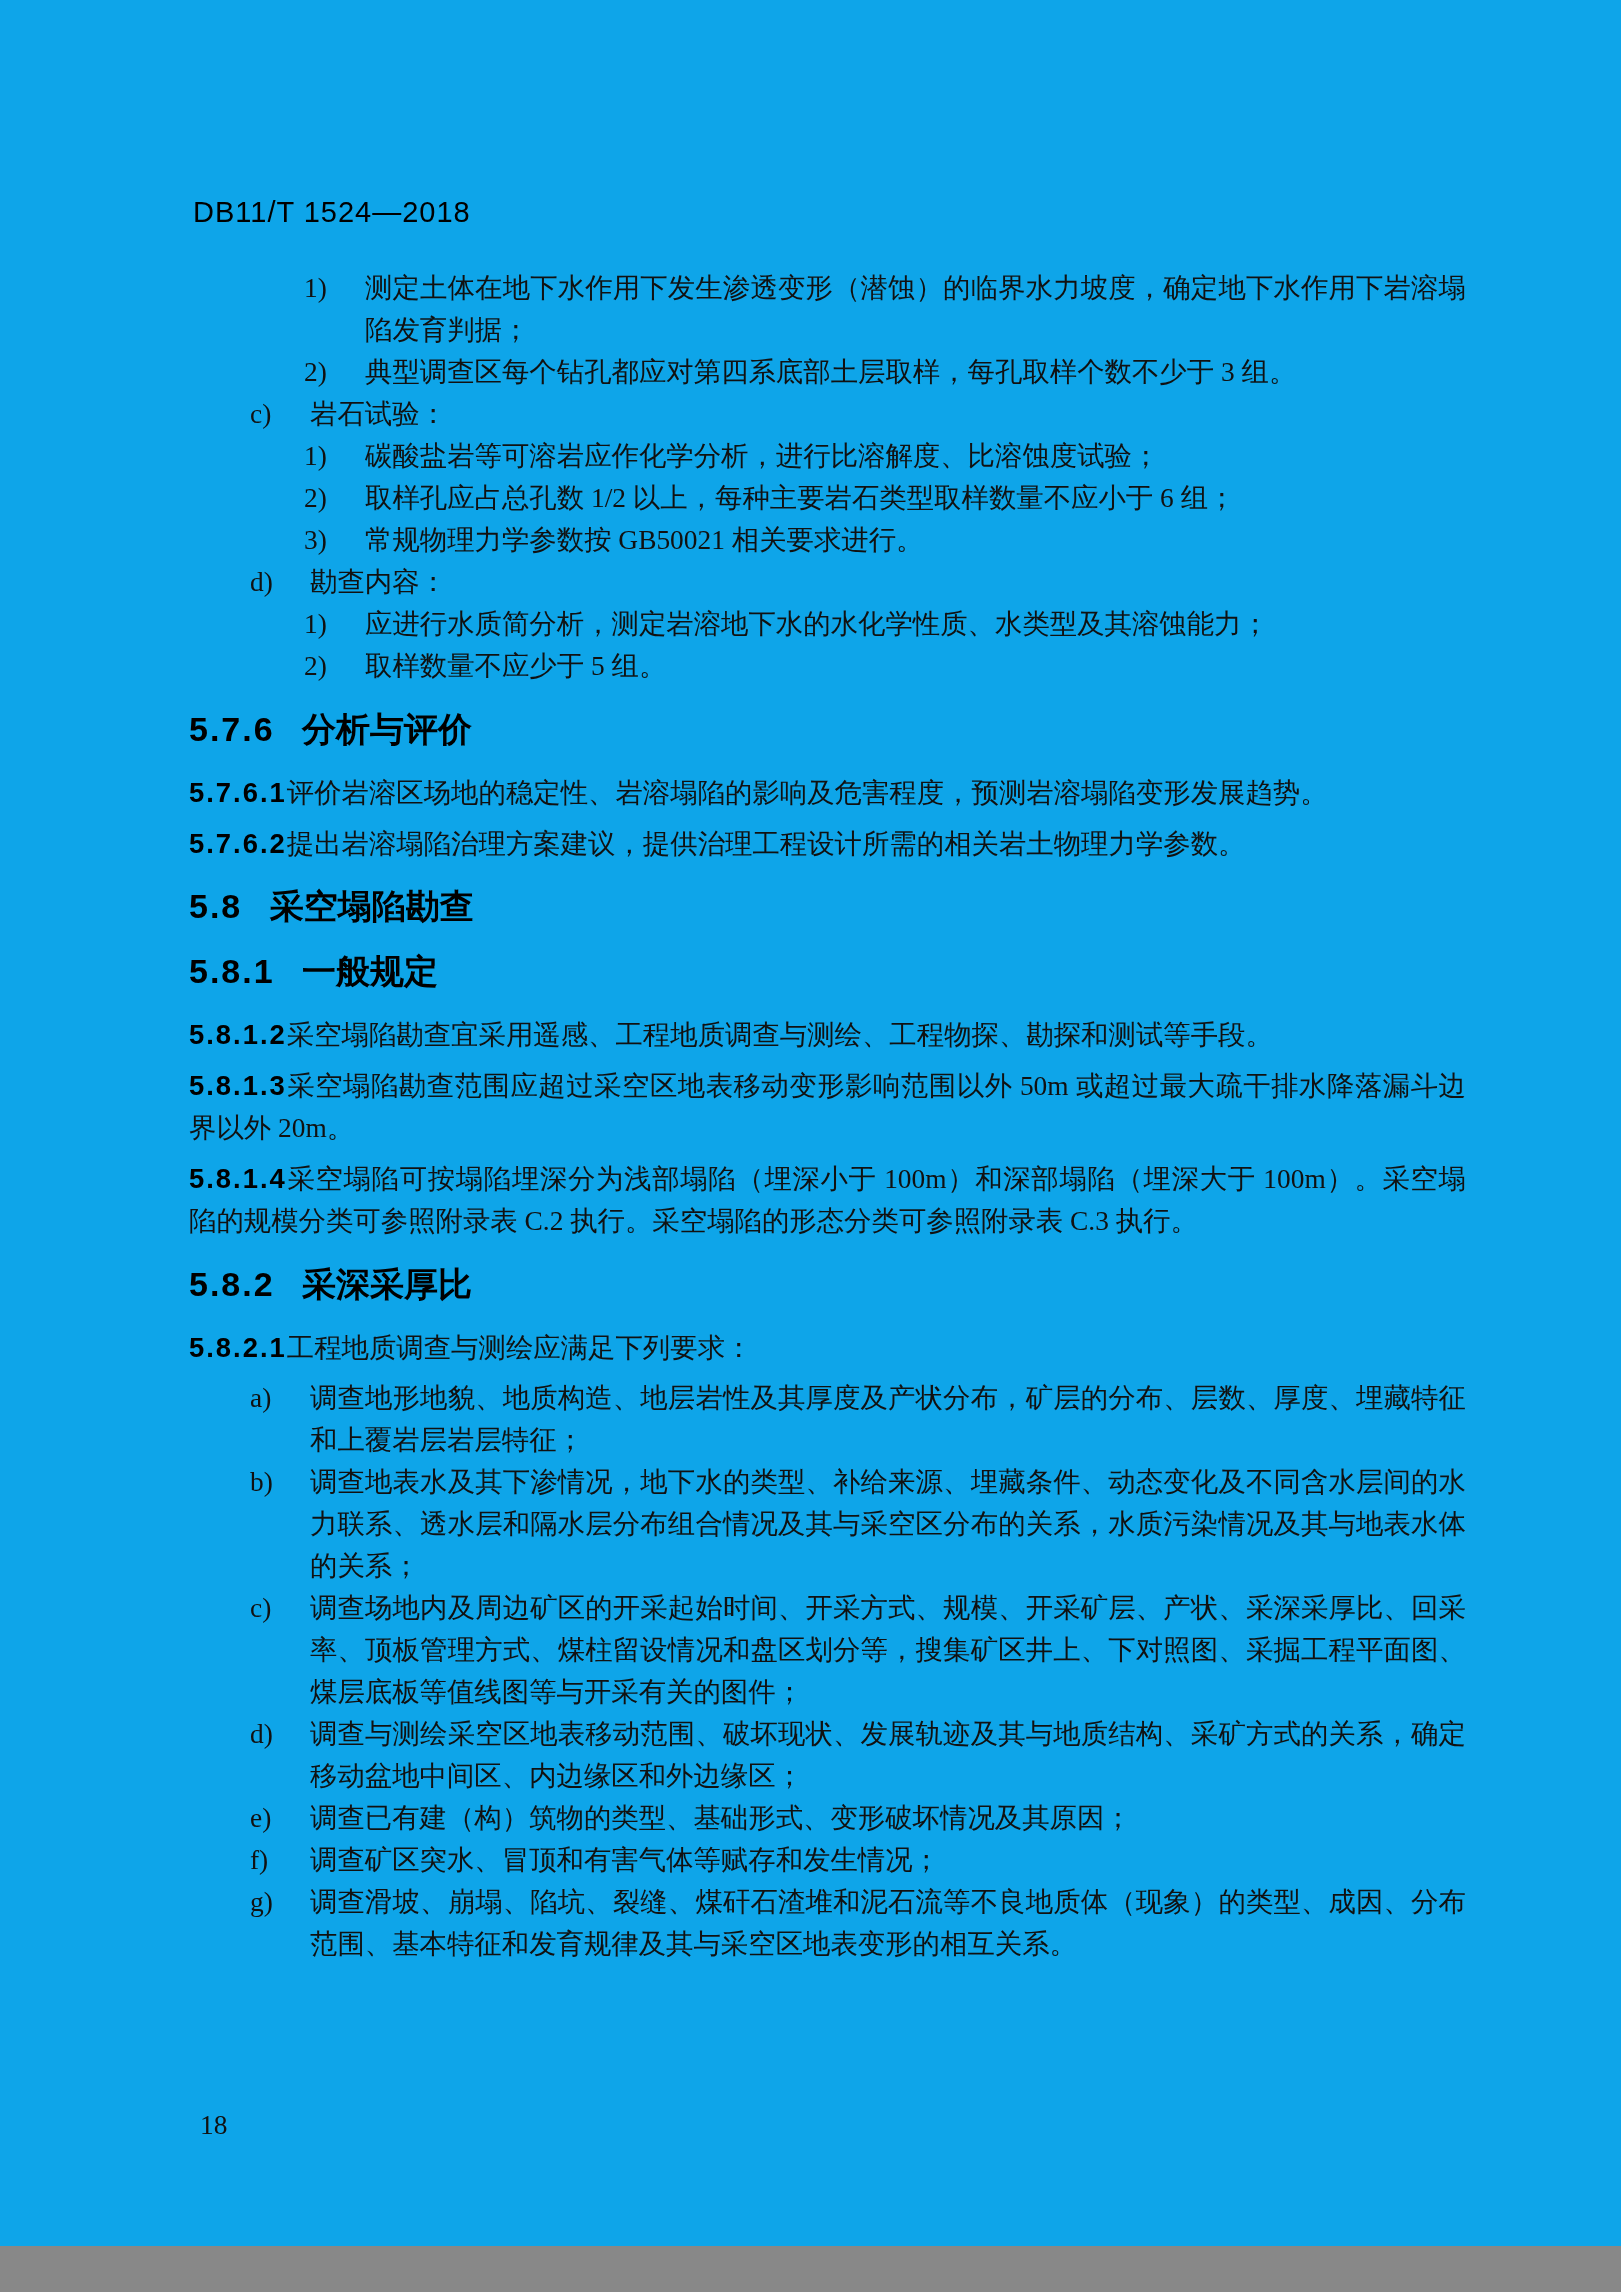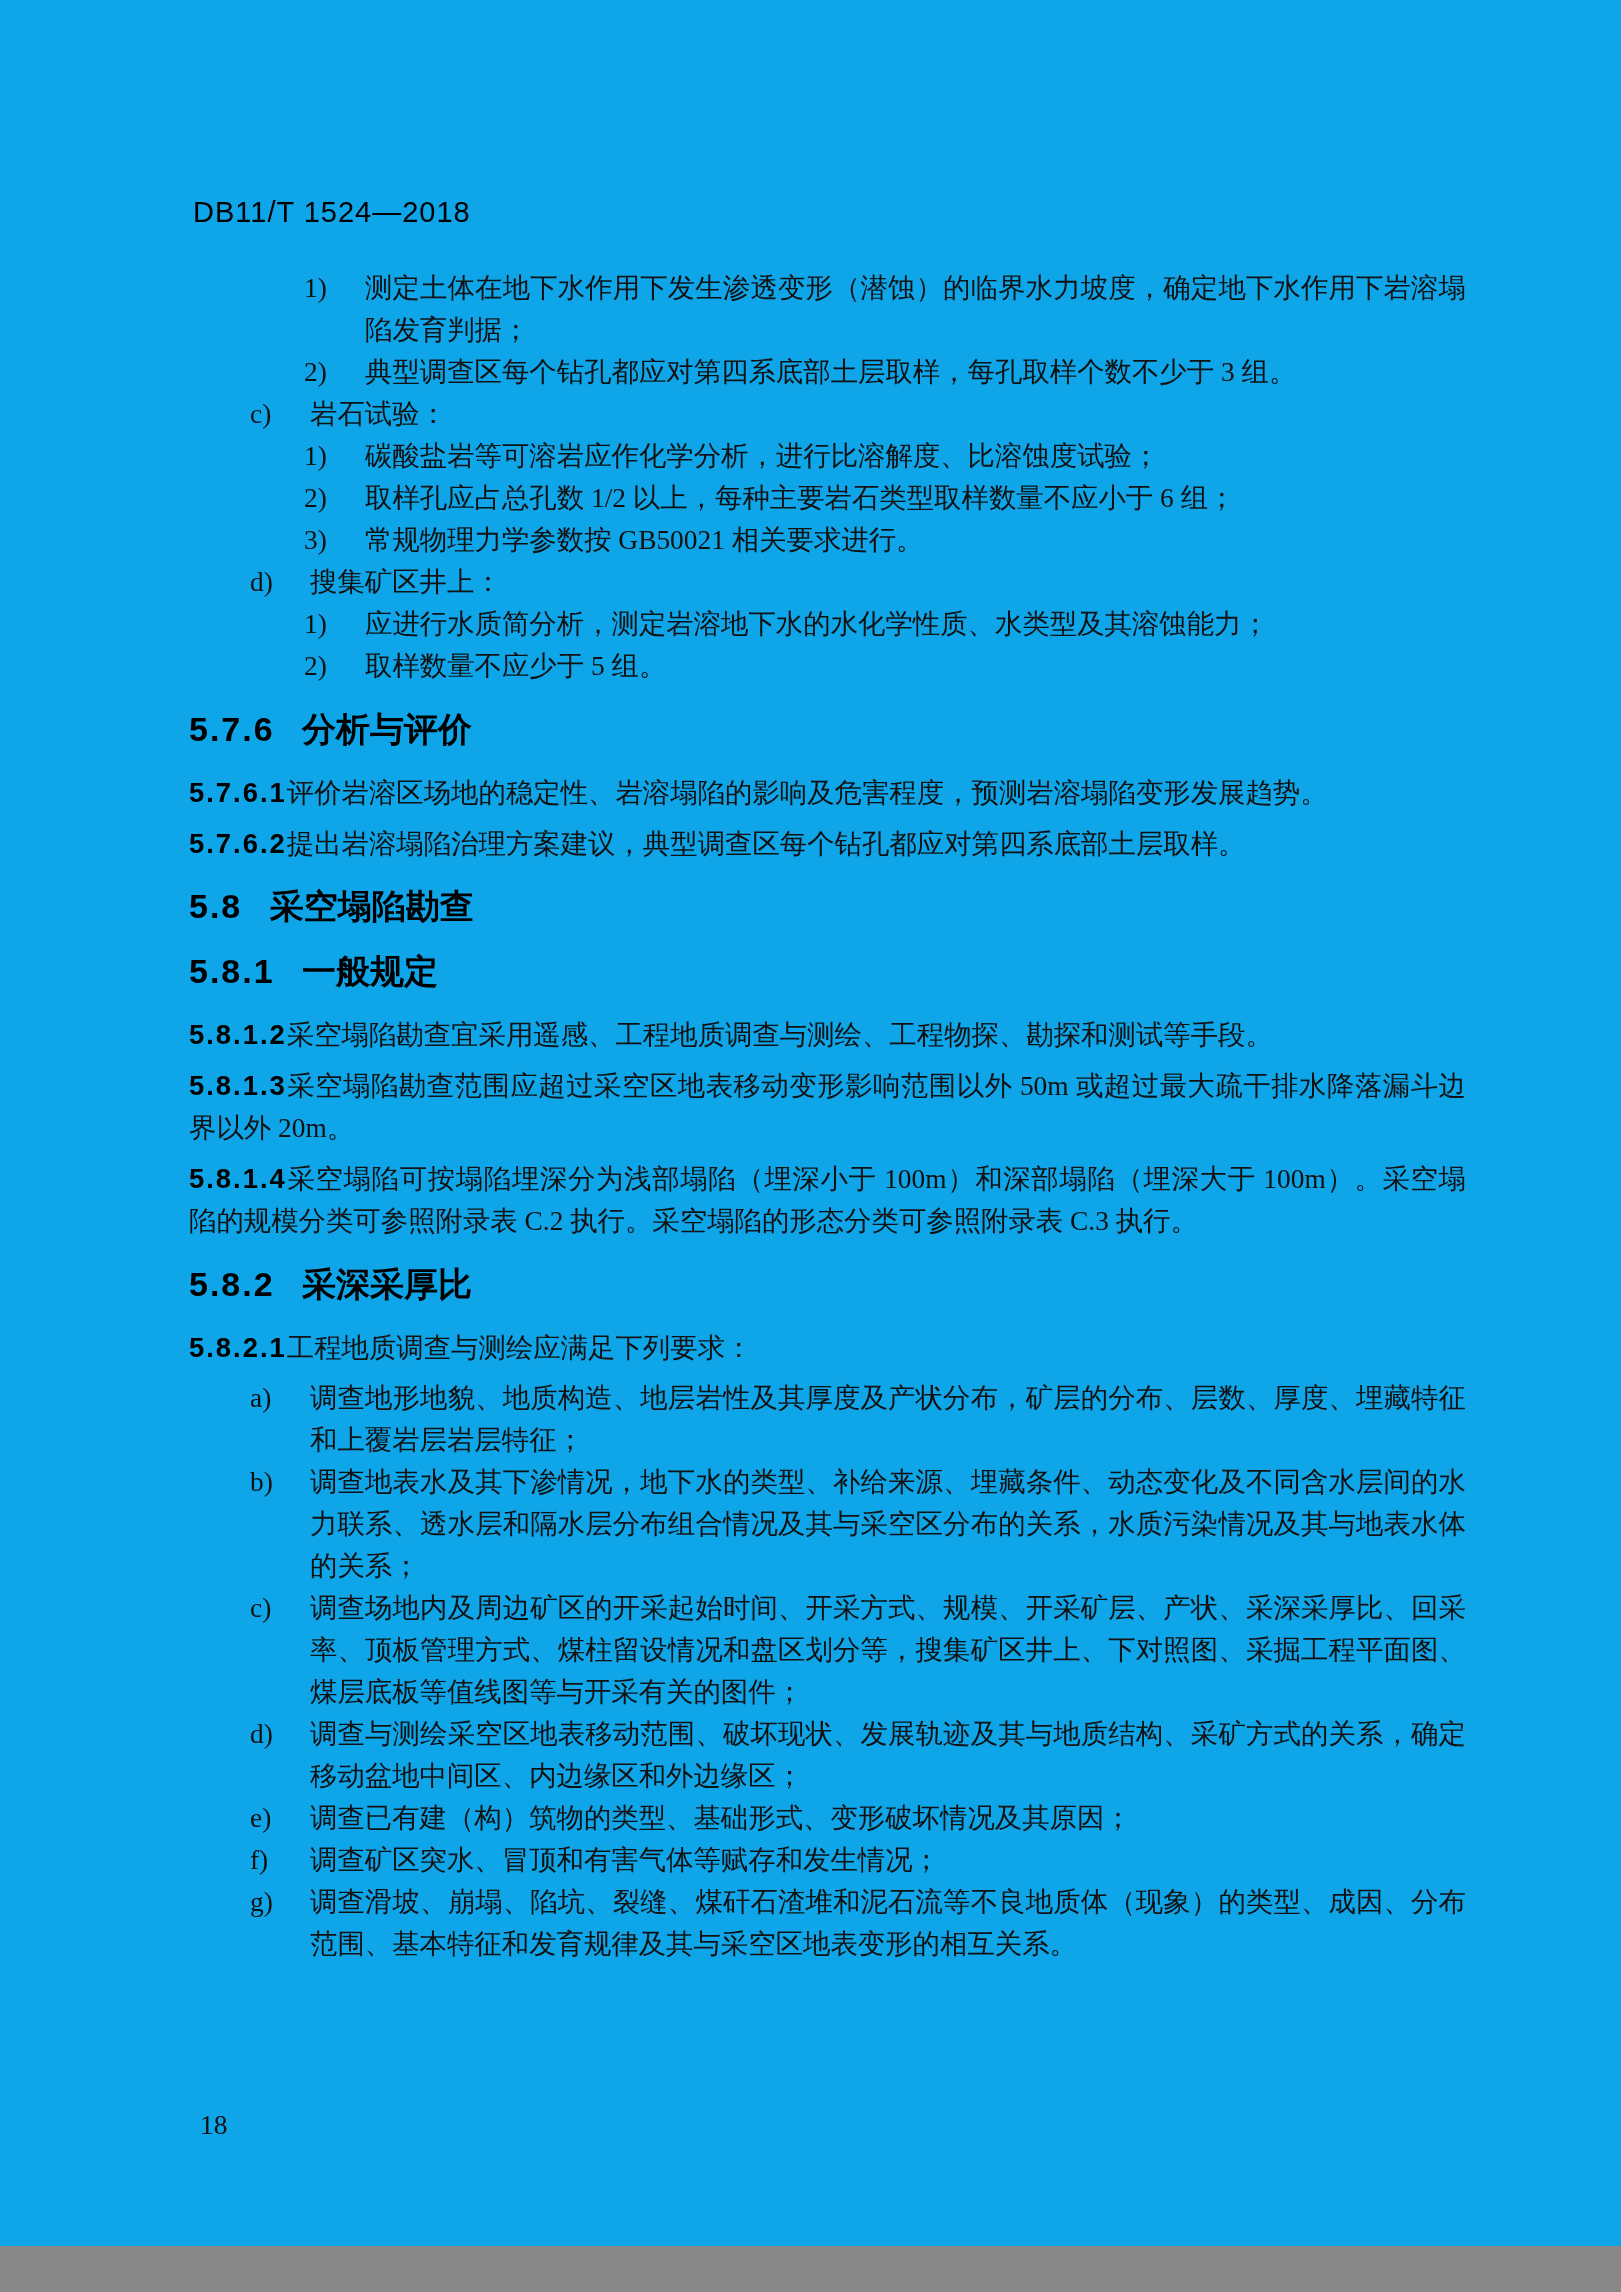--- a/index.html
+++ b/index.html
@@ -75,38 +75,38 @@
     <div class="item num-item">
       <span class="marker">2)</span>
       <div class="itext">取样孔应占总孔数 1/2 以上，每种主要岩石类型取样数量不应小于 6 组；</div>
     </div>
     <div class="item num-item">
       <span class="marker">3)</span>
       <div class="itext">常规物理力学参数按 GB50021 相关要求进行。</div>
     </div>
     <div class="item letter-item">
       <span class="marker">d)</span>
-      <div class="itext">搜集矿区井上：</div>
+      <div class="itext">勘查内容：</div>
     </div>
     <div class="item num-item">
       <span class="marker">1)</span>
       <div class="itext">应进行水质简分析，测定岩溶地下水的水化学性质、水类型及其溶蚀能力；</div>
     </div>
     <div class="item num-item">
       <span class="marker">2)</span>
       <div class="itext">取样数量不应少于 5 组。</div>
     </div>
 
     <div class="heading">
       <span class="num">5.7.6</span><span class="title">分析与评价</span>
     </div>
 
     <p class="clause"><span class="cnum">5.7.6.1</span><span class="ctext">评价岩溶区场地的稳定性、岩溶塌陷的影响及危害程度，预测岩溶塌陷变形发展趋势。</span></p>
 
-    <p class="clause"><span class="cnum">5.7.6.2</span><span class="ctext">提出岩溶塌陷治理方案建议，典型调查区每个钻孔都应对第四系底部土层取样。</span></p>
+    <p class="clause"><span class="cnum">5.7.6.2</span><span class="ctext">提出岩溶塌陷治理方案建议，提供治理工程设计所需的相关岩土物理力学参数。</span></p>
 
     <div class="heading">
       <span class="num">5.8</span><span class="title">采空塌陷勘查</span>
     </div>
 
     <div class="heading">
       <span class="num">5.8.1</span><span class="title">一般规定</span>
     </div>
 
 

